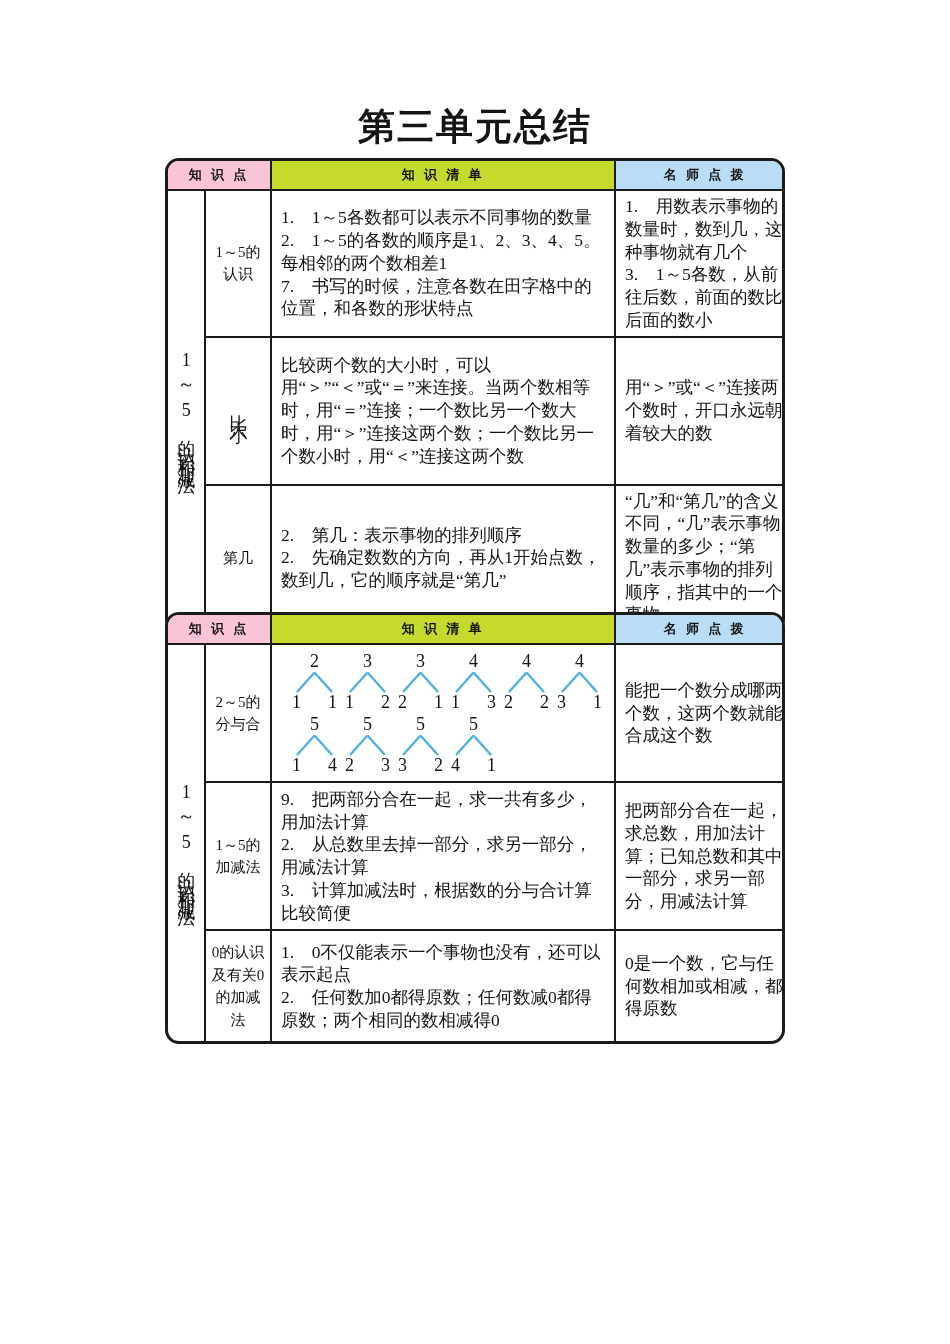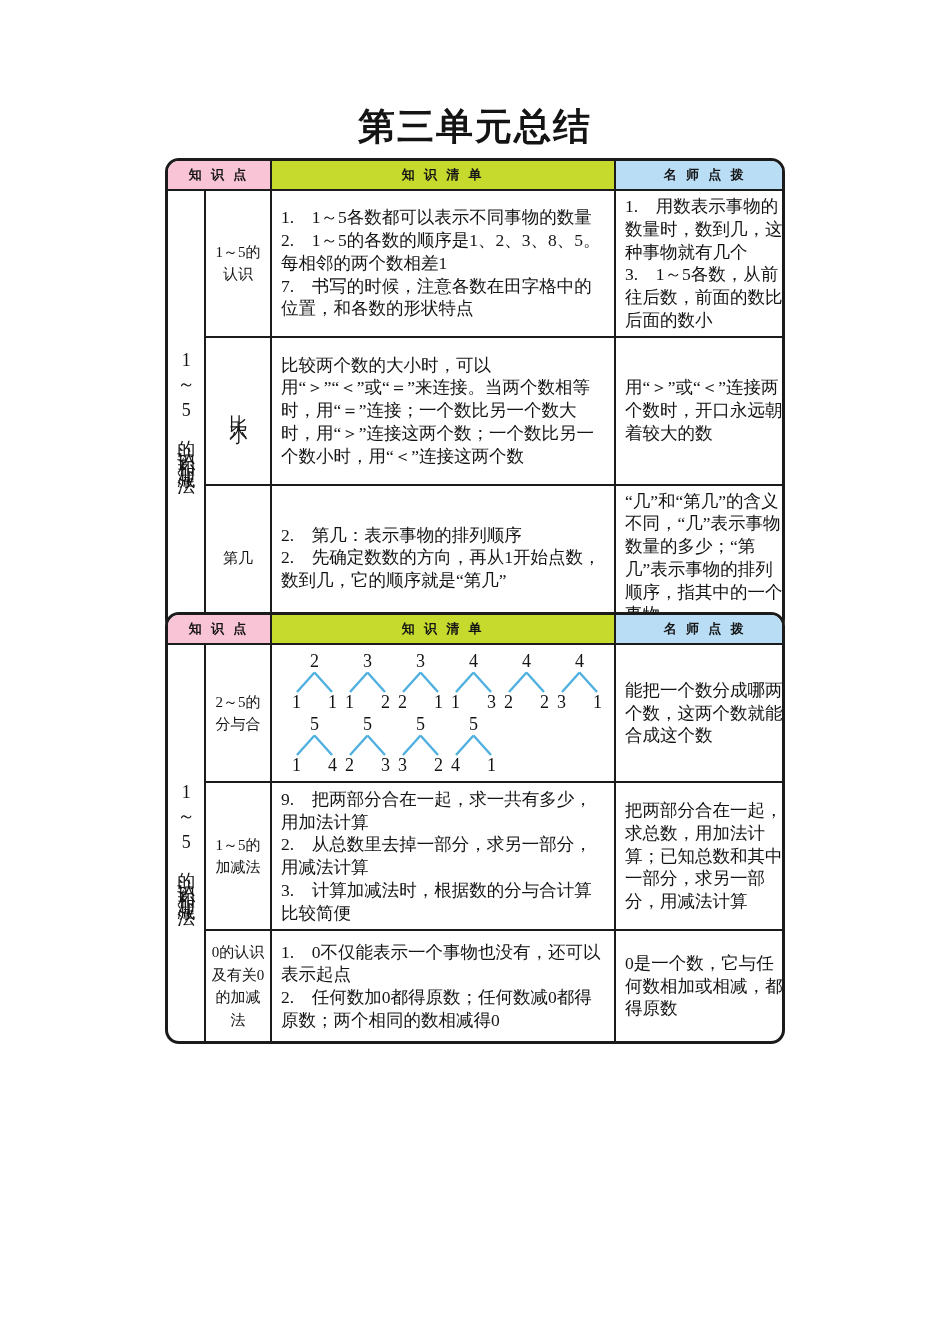--- a/index.html
+++ b/index.html
@@ -93,21 +93,21 @@
         <th class="th-green">知 识 清 单</th>
         <th class="th-blue">名 师 点 拨</th>
       </tr>
       <tr class="t1-r1">
         <td rowspan="3" class="vcell">
           <span>1～5的认识和加减法</span>
         </td>
         <td class="topic">1～5的认识</td>
         <td class="cell">
           <p>1.　1～5各数都可以表示不同事物的数量</p>
-          <p>2.　1～5的各数的顺序是1、2、3、8、5。每相邻的两个数相差1</p>
+          <p>2.　1～5的各数的顺序是1、2、3、4、5。每相邻的两个数相差1</p>
           <p>7.　书写的时候，注意各数在田字格中的位置，和各数的形状特点</p>
         </td>
         <td class="cell">
           <p>1.　用数表示事物的数量时，数到几，这种事物就有几个</p>
           <p>3.　1～5各数，从前往后数，前面的数比后面的数小</p>
         </td>
       </tr>
       <tr class="t1-r2">
         <td class="vcell">
           <span>比大小</span>

